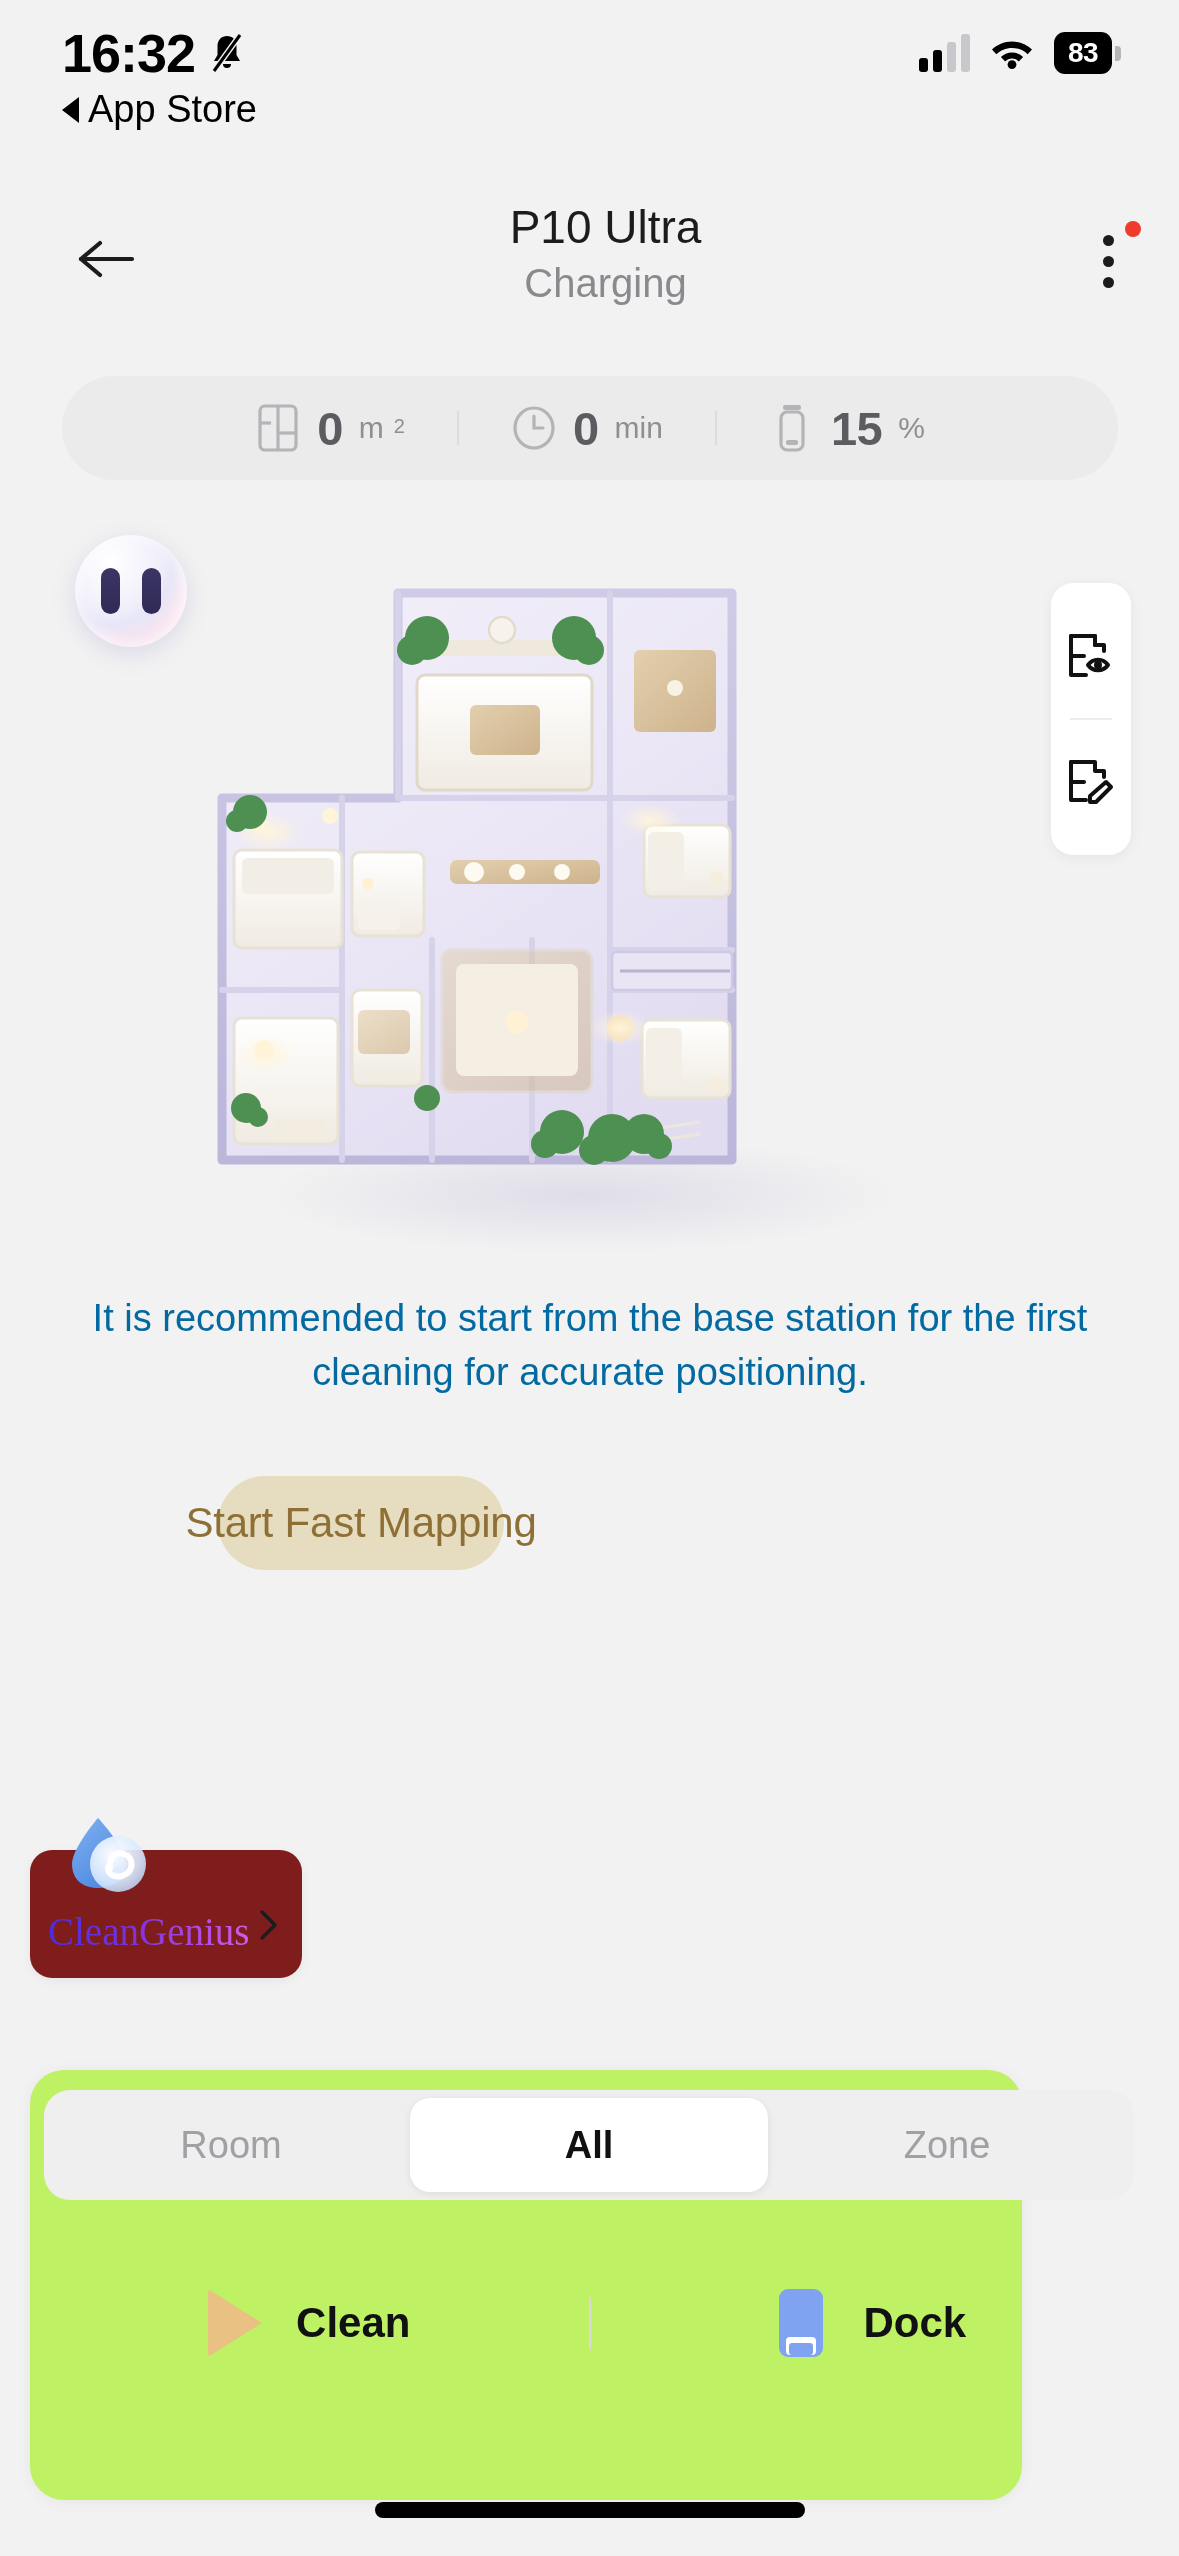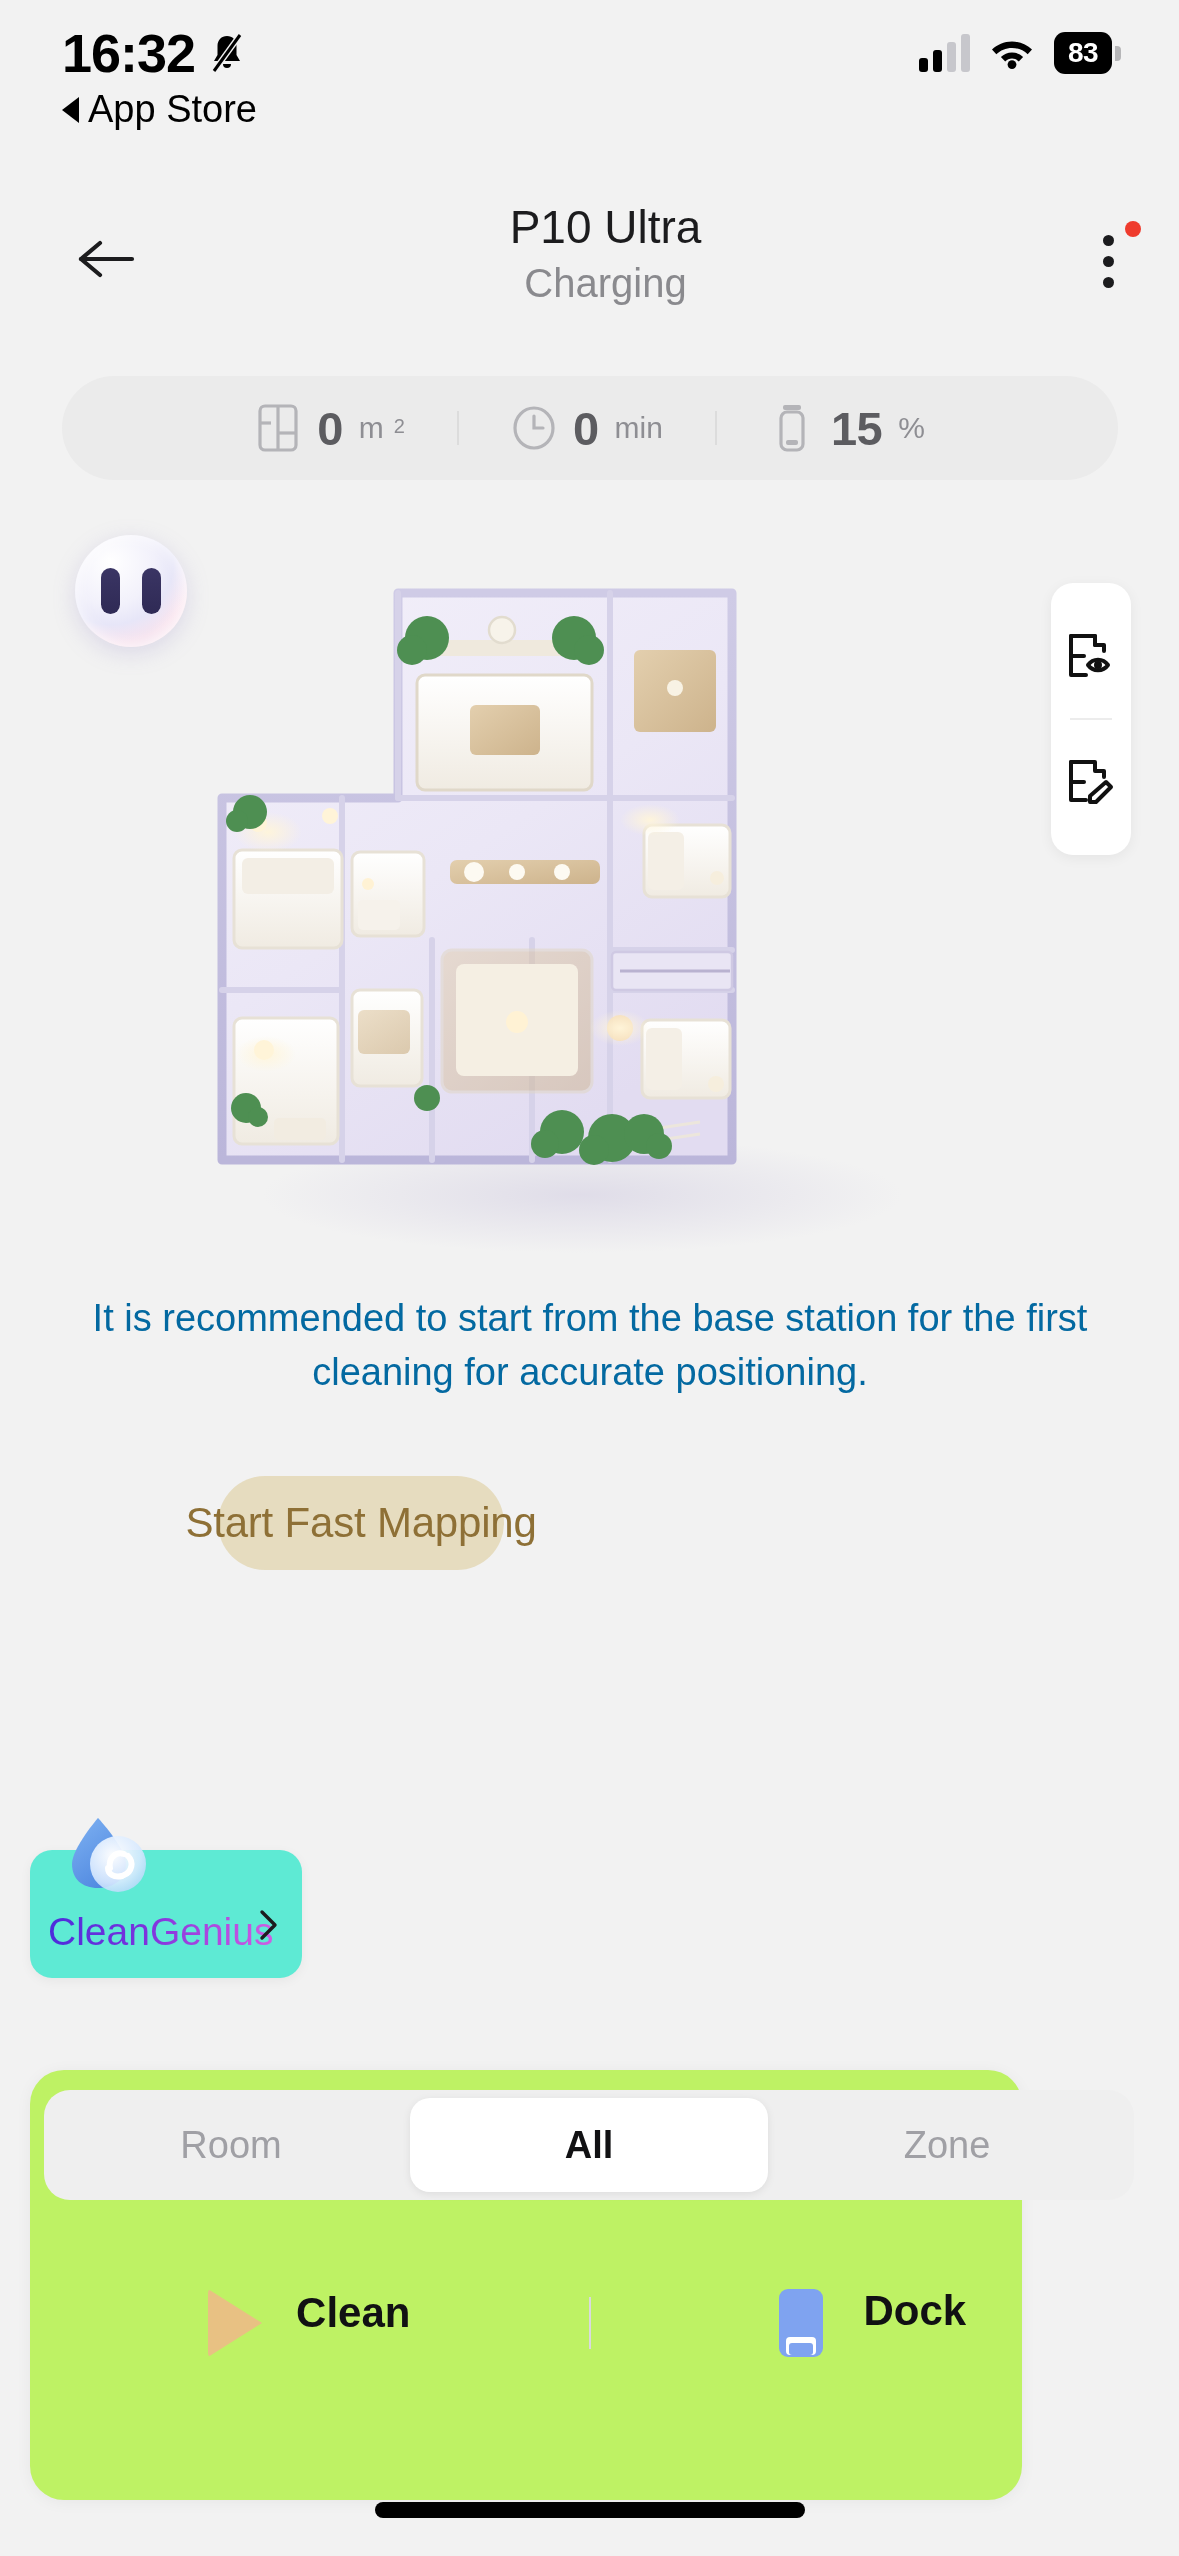--- a/index.html
+++ b/index.html
@@ -89,22 +89,23 @@
 
   
   .hint {
     position: absolute; left: 90px; top: 1292px; width: 1000px; text-align: center;
     font-size: 38px; line-height: 1.42; color: #0369a1;
   }
 
   
   .cg-card {
     position: absolute; left: 30px; top: 1850px; width: 272px; height: 128px;
-    background: #5eead4; border-radius: 22px;
+    background: #7f1d1d; border-radius: 22px;
     box-shadow: 0 3px 12px rgba(0,0,0,0.05);
+    font-family: Liberation Serif, serif;
   }
   .cg-icon { position: absolute; left: 30px; top: -44px; width: 100px; height: 100px; }
   .cg-label {
     position: absolute; left: 18px; bottom: 24px; font-size: 39px; font-weight: 400;
     background: linear-gradient(92deg, #4b2ddb 0%, #7a33dd 42%, #b04ae0 75%, #cf5fe3 100%);
     -webkit-background-clip: text; background-clip: text; color: transparent;
     -webkit-text-fill-color: transparent;
   }
   .cg-chev { position: absolute; right: 22px; bottom: 36px; width: 22px; height: 34px; }
 
@@ -117,21 +118,21 @@
   .segmented {
     position: absolute; left: 14px; top: 20px; width: 1090px; height: 110px;
     background: #efefef; border-radius: 26px; display: flex; padding: 8px;
   }
   .seg { flex: 1; display: flex; align-items: center; justify-content: center;
          font-size: 38px; color: #a0a0a5; border-radius: 20px; }
   .seg.active { background: #ffffff; color: #111113; font-weight: 700;
                 box-shadow: 0 2px 8px rgba(0,0,0,0.08); }
 
   .actions { position: absolute; left: 0; top: 178px; width: 1119px; height: 150px; display: flex; align-items: center; }
-  .action { flex: 1; display: flex; justify-content: center; gap: 34px; }
+  .action { flex: 1; display: flex; align-items: center; justify-content: center; gap: 34px; }
   .action-label { font-size: 42px; font-weight: 700; color: #111113; }
   .action-sep { width: 2px; height: 52px; background: #d9d9de; }
   .play-tri { width: 0; height: 0; border-top: 34px solid transparent; border-bottom: 34px solid transparent; border-left: 54px solid #e8c183; border-radius: 4px; }
   .dock-ico { width: 56px; height: 72px; }
 
   
   .home-ind { position: absolute; left: 50%; transform: translateX(-50%); bottom: 38px;
               width: 430px; height: 16px; background: #000; border-radius: 8px; }
 </style>
 </head>

